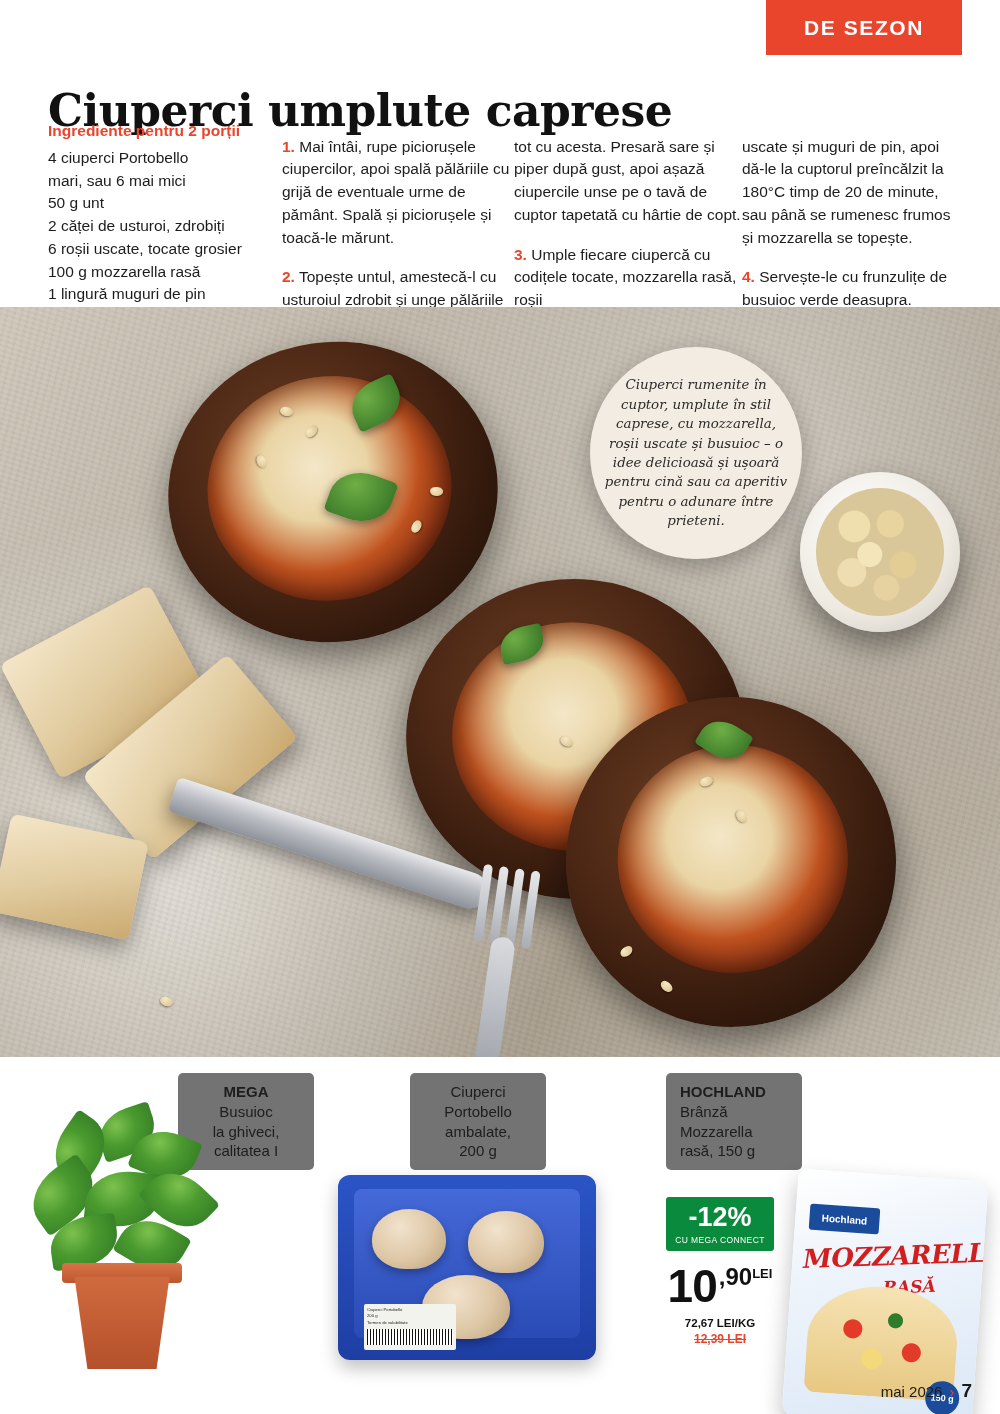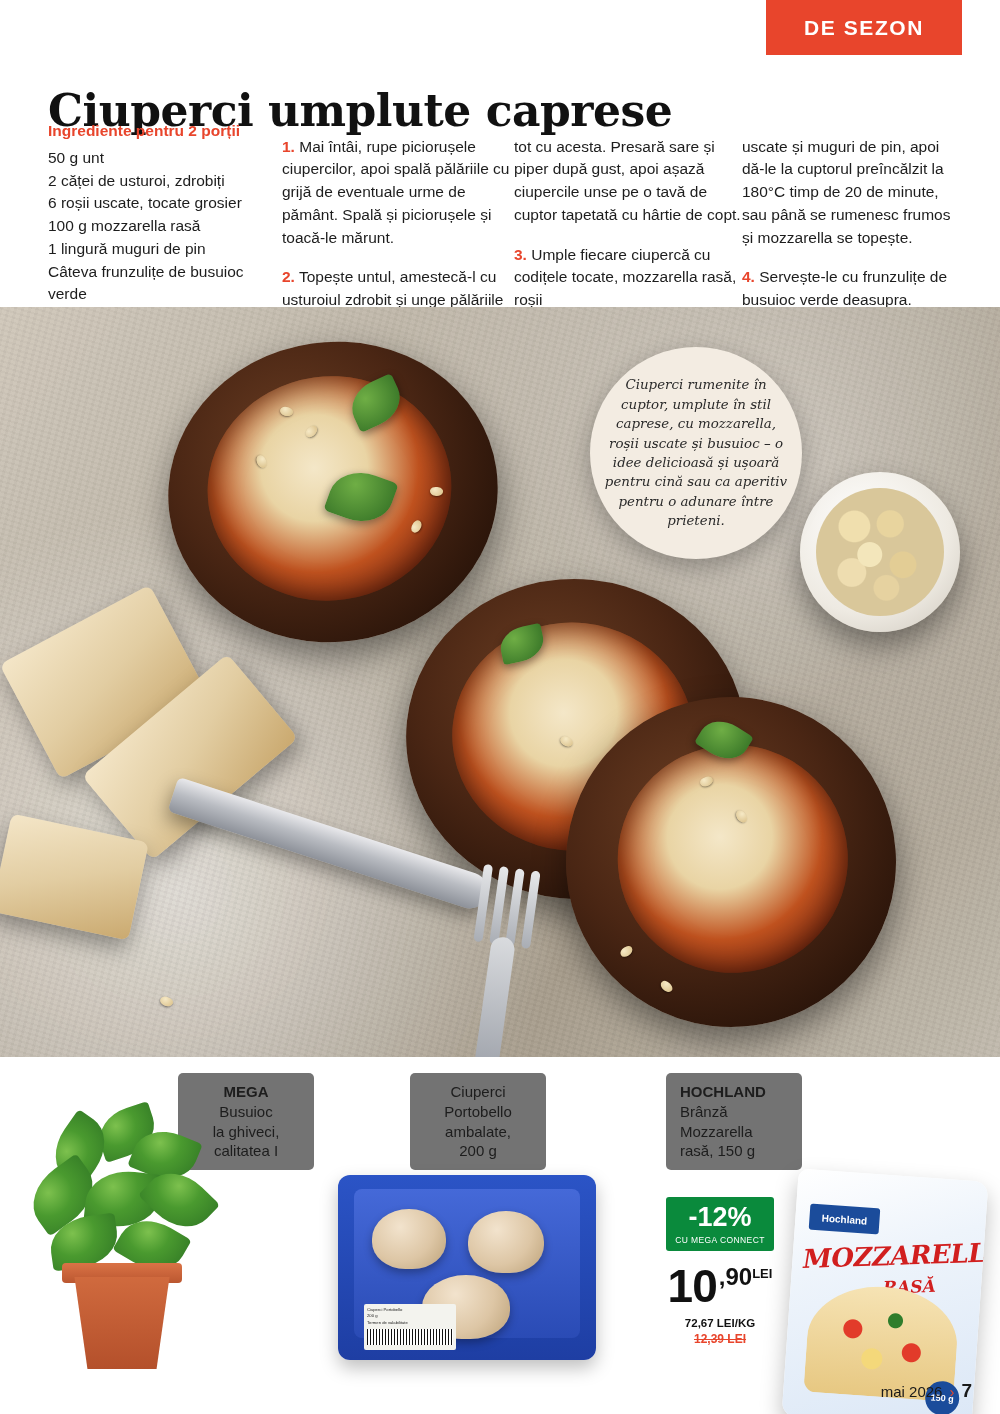--- a/index.html
+++ b/index.html
@@ -474,20 +474,22 @@
   <span>DE SEZON</span>
 </div>
 
 <h1 class="recipe-title">Ciuperci umplute caprese</h1>
 
 <div class="columns">
 
   <div class="col ingredients">
     <div class="ing-head">Ingrediente pentru 2 porții</div>
     <ul class="ing-list">
+      <li>4 ciuperci Portobello
+   mari, sau 6 mai mici</li>
       <li>50 g unt</li>
       <li>2 căței de usturoi, zdrobiți</li>
       <li>6 roșii uscate, tocate grosier</li>
       <li>100 g mozzarella rasă</li>
       <li>1 lingură muguri de pin</li>
       <li>Câteva frunzulițe de busuioc verde</li>
     </ul>
   </div>
 
   <div class="col c2">

